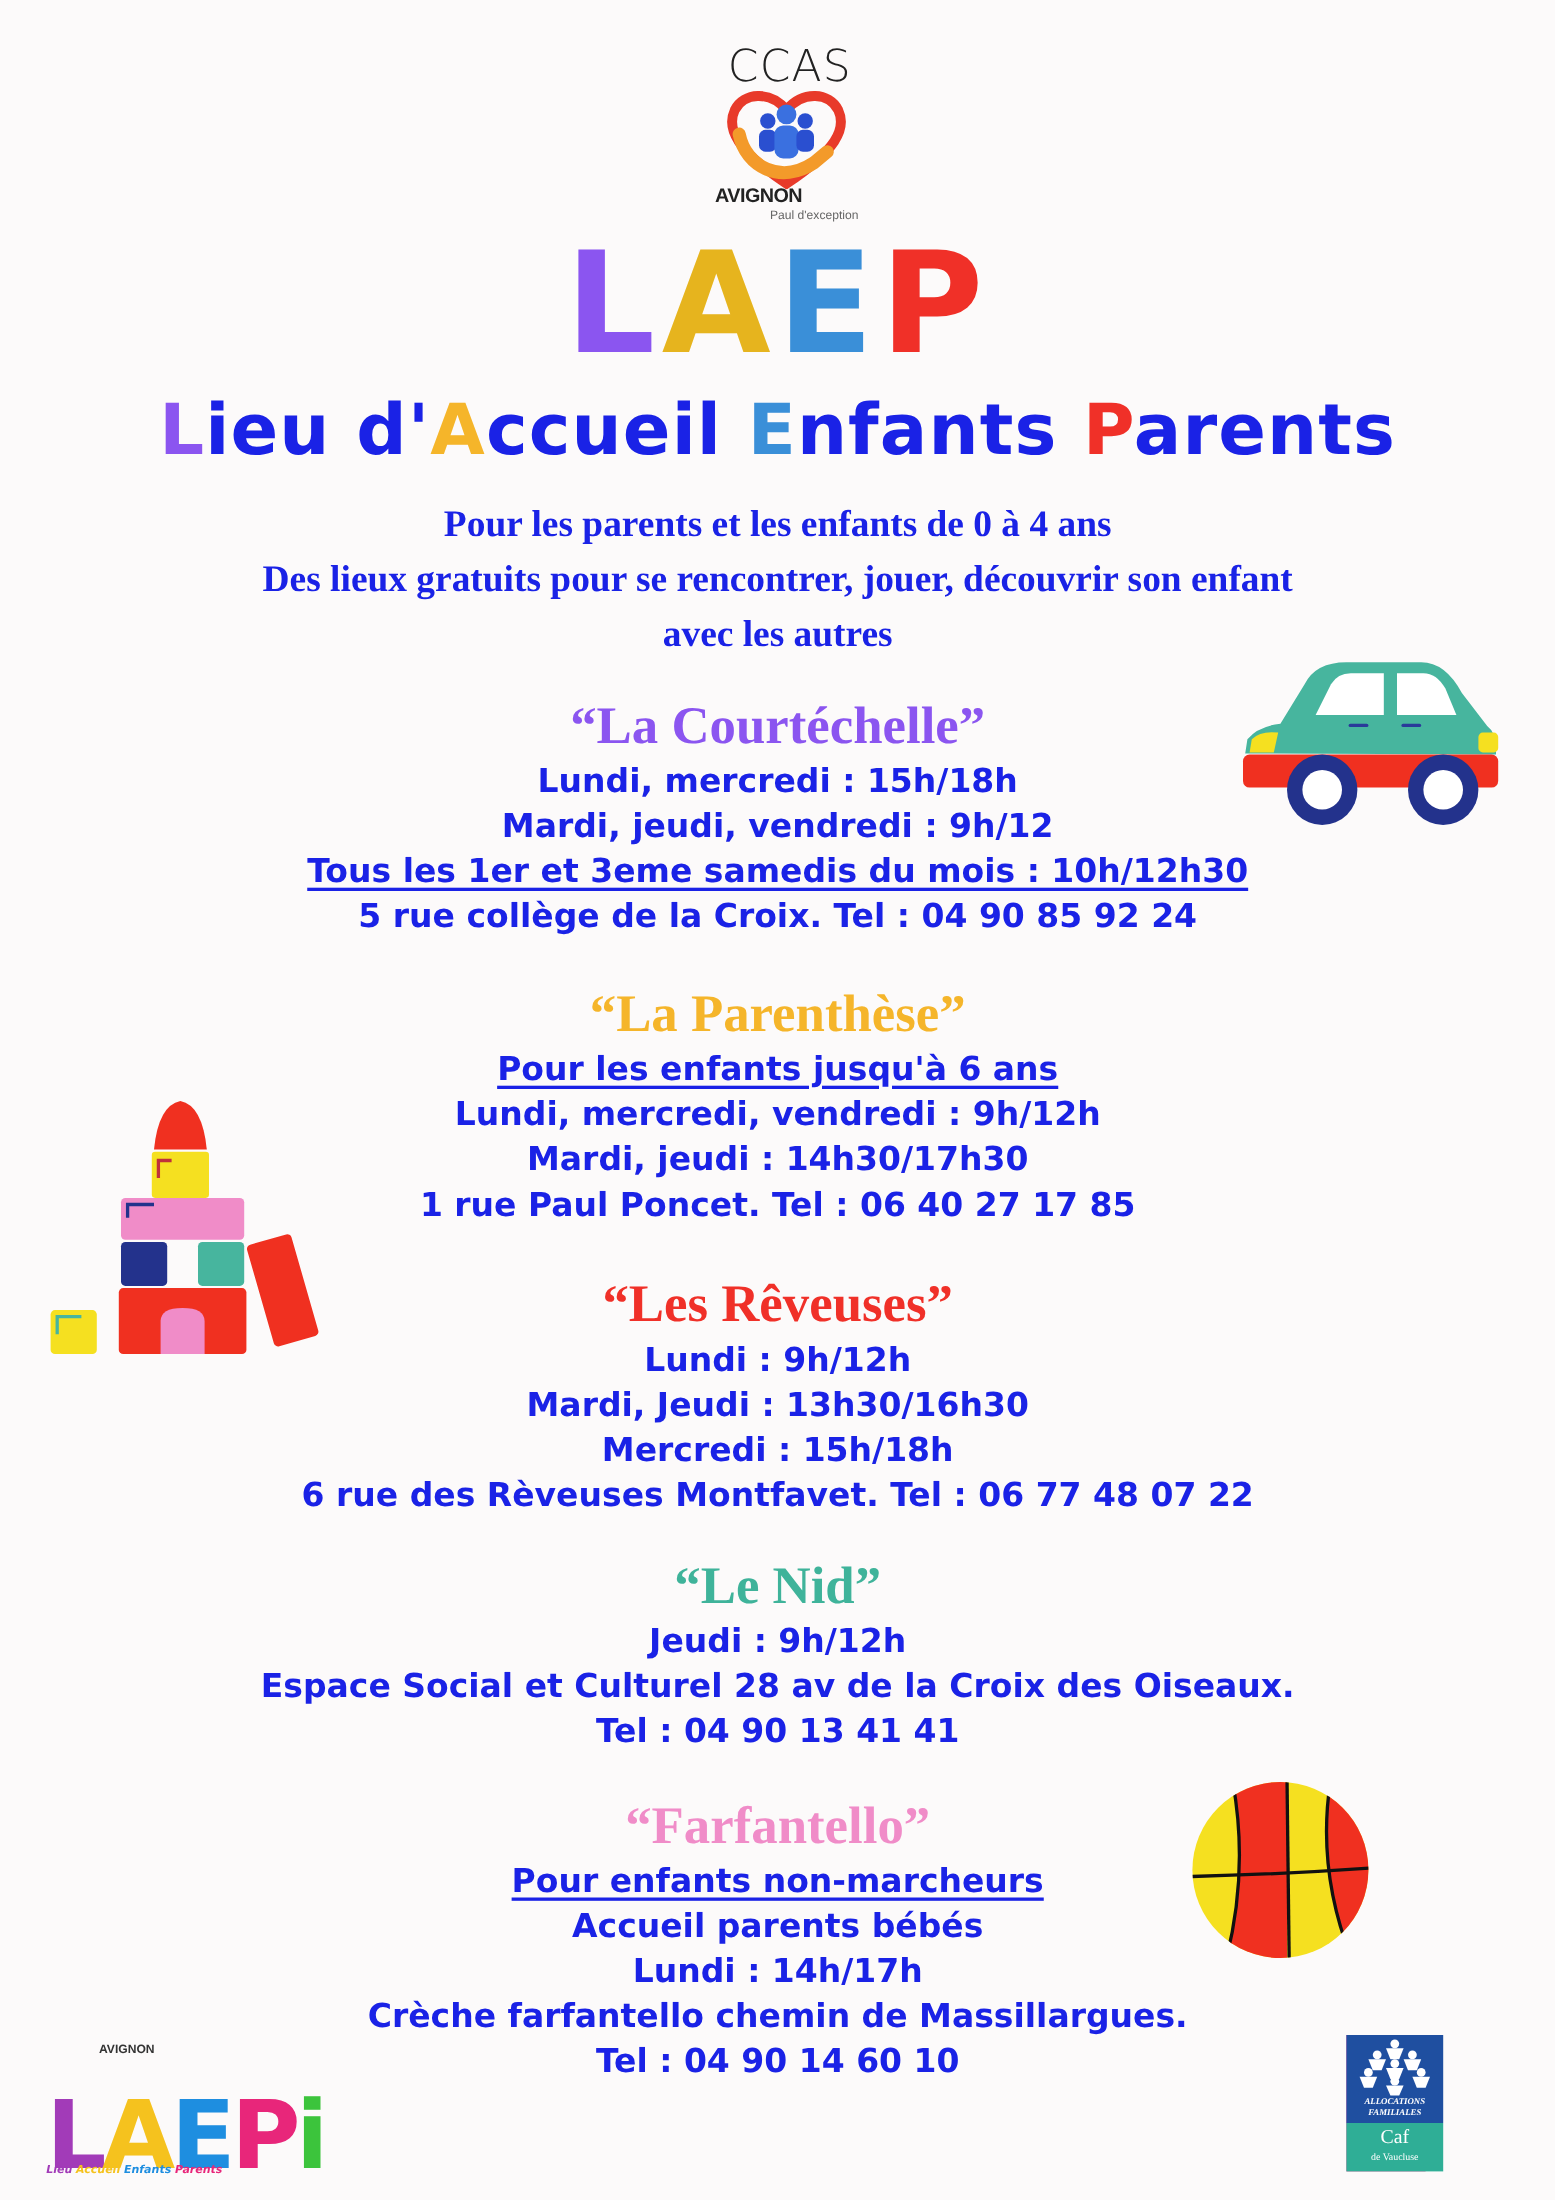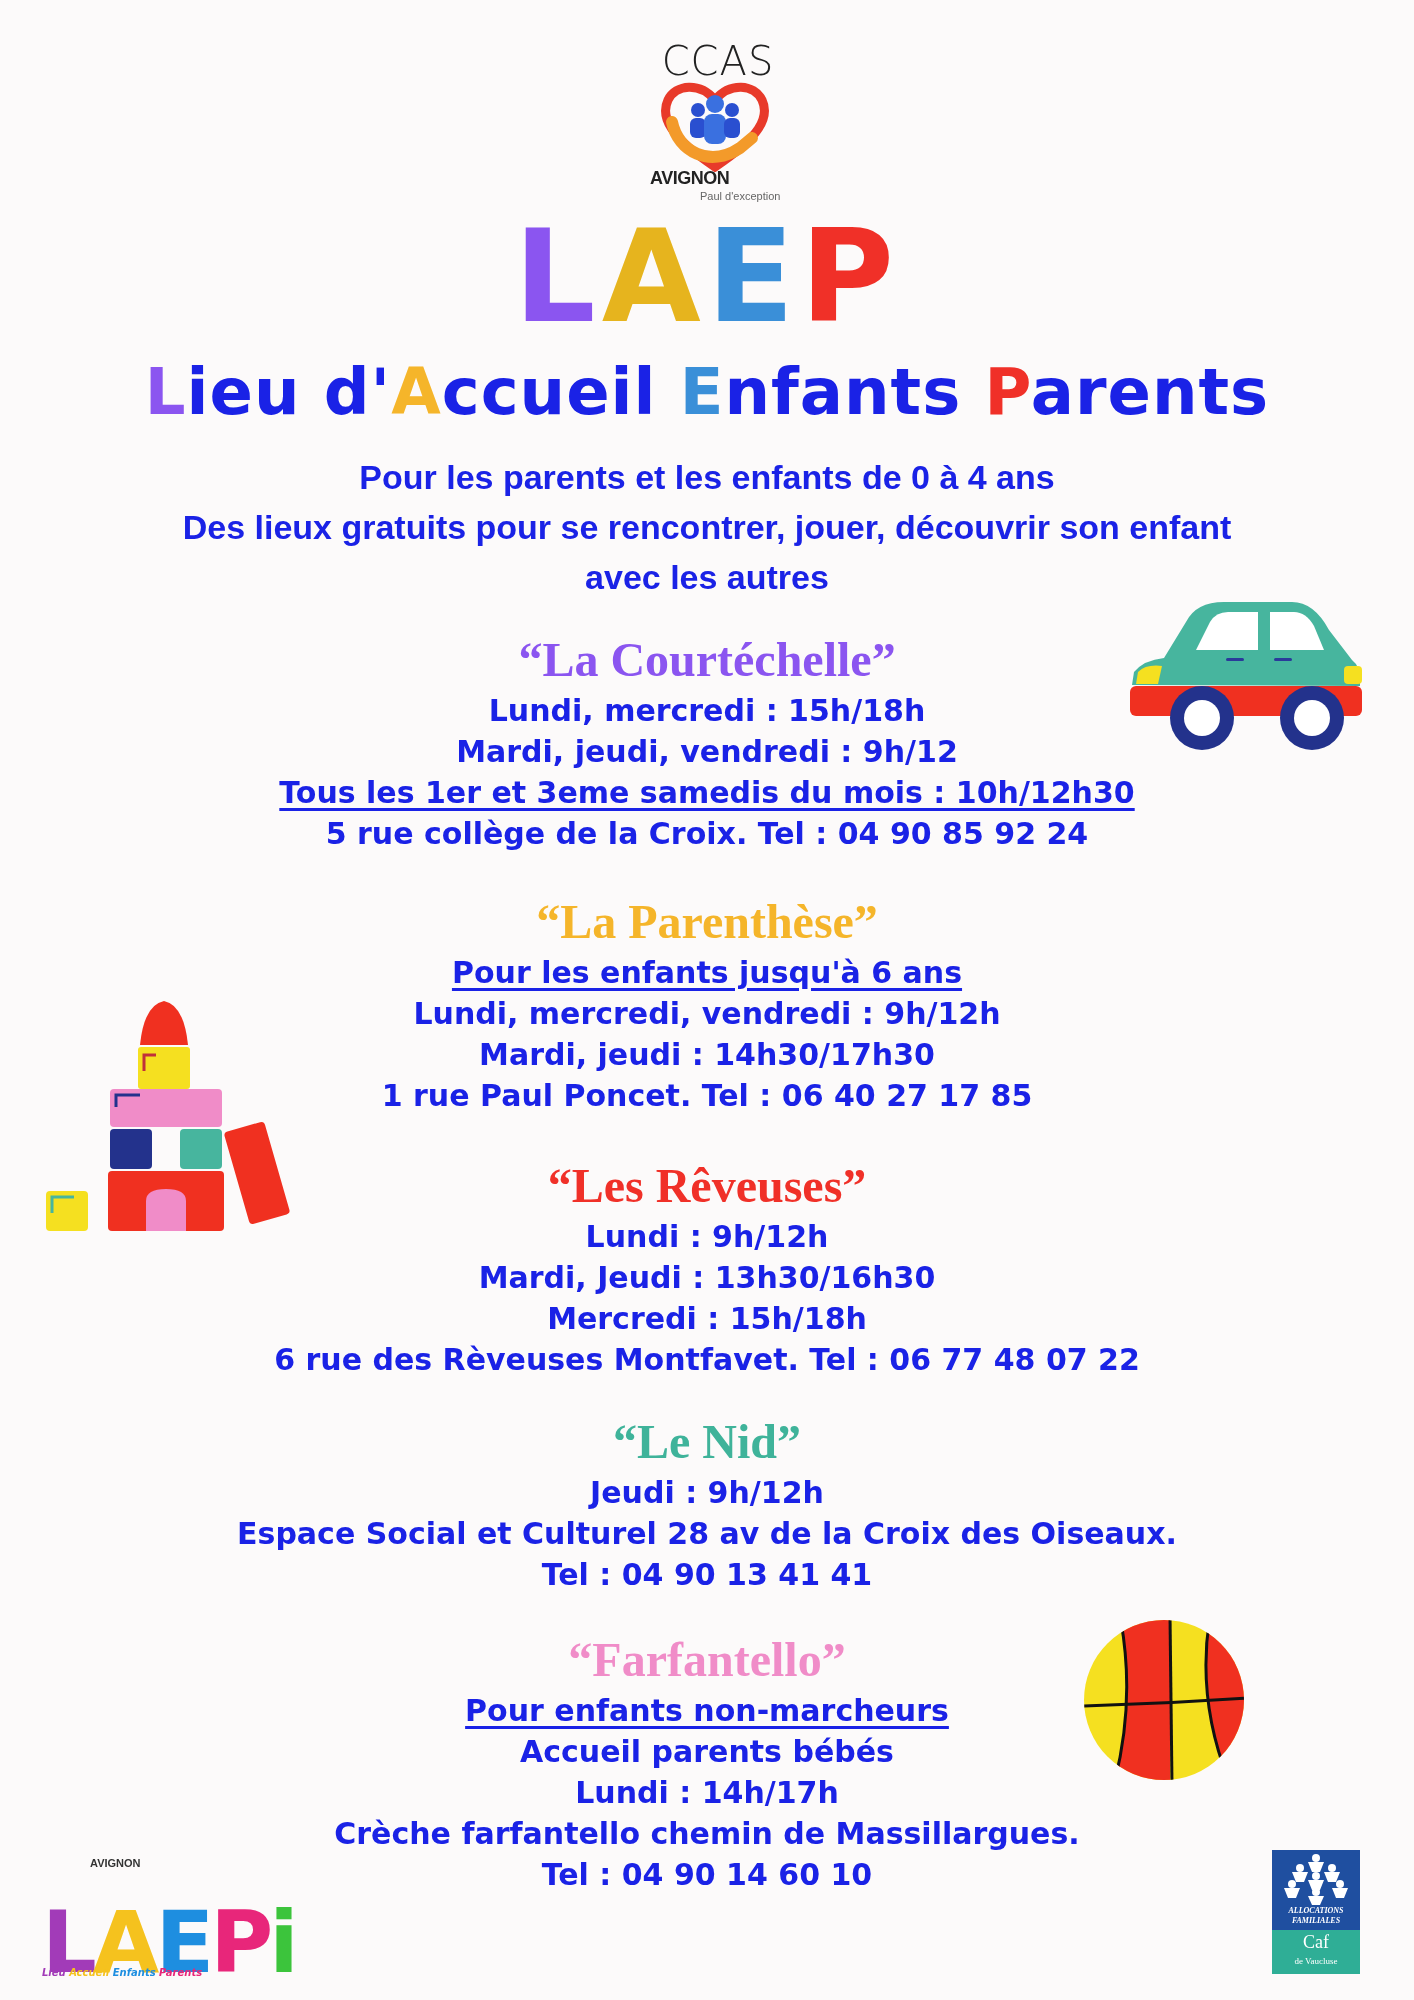--- a/index.html
+++ b/index.html
@@ -35,21 +35,21 @@
     font-family: "DejaVu Sans", sans-serif; letter-spacing: 6px;
   }
   #big-title span { display: inline-block; }
 
   
   #subtitle {
     top: 352px; font-size: 64px; font-weight: bold; line-height: 80px;
     font-family: "DejaVu Sans", sans-serif; color: #1a22e6; letter-spacing: 1px;
   }
 
-  .intro { font-size: 34px; font-weight: bold; line-height: 50px; font-family: Liberation Sans, sans-serif; }
+  .intro { font-size: 34px; font-weight: bold; line-height: 50px; font-family: Liberation Serif, serif; }
   #intro { top: 452px; }
 
   .venue-title { font-size: 48px; font-weight: bold; line-height: 60px; font-family: Liberation Serif, serif; }
   .venue-line { font-size: 30px; font-weight: bold; line-height: 41px; font-family: "DejaVu Sans", sans-serif; color: #1a22e6; }
   .u { text-decoration: underline; text-decoration-thickness: 3px; text-underline-offset: 5px; }
 
   #venue-0 { top: 630px; }
   #venue-1 { top: 892px; }
   #venue-2 { top: 1156px; }
   #venue-3 { top: 1412px; }
@@ -58,21 +58,21 @@
   .deco { position: absolute; }
   #car { left: 1124px; top: 590px; }
   #blocks { left: 40px; top: 995px; }
   #ball { left: 1080px; top: 1616px; }
 
   #laep-logo { position: absolute; left: 40px; top: 1855px; width: 210px; height: 130px; }
   #laep-logo .av { position: absolute; left: 50px; top: 2px; font-size: 11px; font-weight: bold; color: #333; font-family: "Liberation Sans", sans-serif; }
   #laep-logo .big { position: absolute; left: 2px; top: 14px; font-size: 86px; font-weight: bold; letter-spacing: -4px; font-family: "DejaVu Sans", sans-serif; line-height: 90px; margin-top: 28px; }
   #laep-logo .small { position: absolute; left: 2px; top: 112px; font-size: 10px; font-weight: bold; font-style: italic; font-family: "DejaVu Sans", sans-serif; white-space: nowrap; }
 
-  #caf-logo { position: absolute; left: 1272px; top: 1850px; width: 72px; height: 124px; background: #ec4899; }
+  #caf-logo { position: absolute; left: 1224px; top: 1850px; width: 72px; height: 124px; background: #ec4899; }
   #caf-logo .top { position: absolute; left: 0; top: 0; width: 88px; height: 80px; background: #1f4fa0; }
   #caf-logo .bot { position: absolute; left: 0; top: 80px; width: 88px; height: 44px; background: #2fae96; }
   #caf-logo .alloc { position: absolute; left: 0; top: 56px; width: 88px; text-align: center; color: #fff; font-size: 8px; font-style: italic; font-weight: bold; line-height: 10px; font-family: "Liberation Serif", serif; }
   #caf-logo .caf { position: absolute; left: 0; top: 80px; width: 88px; text-align: center; color: #fff; font-size: 18px; font-family: "Liberation Serif", serif; line-height: 24px; }
   #caf-logo .vau { position: absolute; left: 0; top: 104px; width: 88px; text-align: center; color: #fff; font-size: 9px; font-family: "Liberation Serif", serif; line-height: 14px; }
 </style>
 </head>
 <body>
 
 <div id="ccas-logo">

